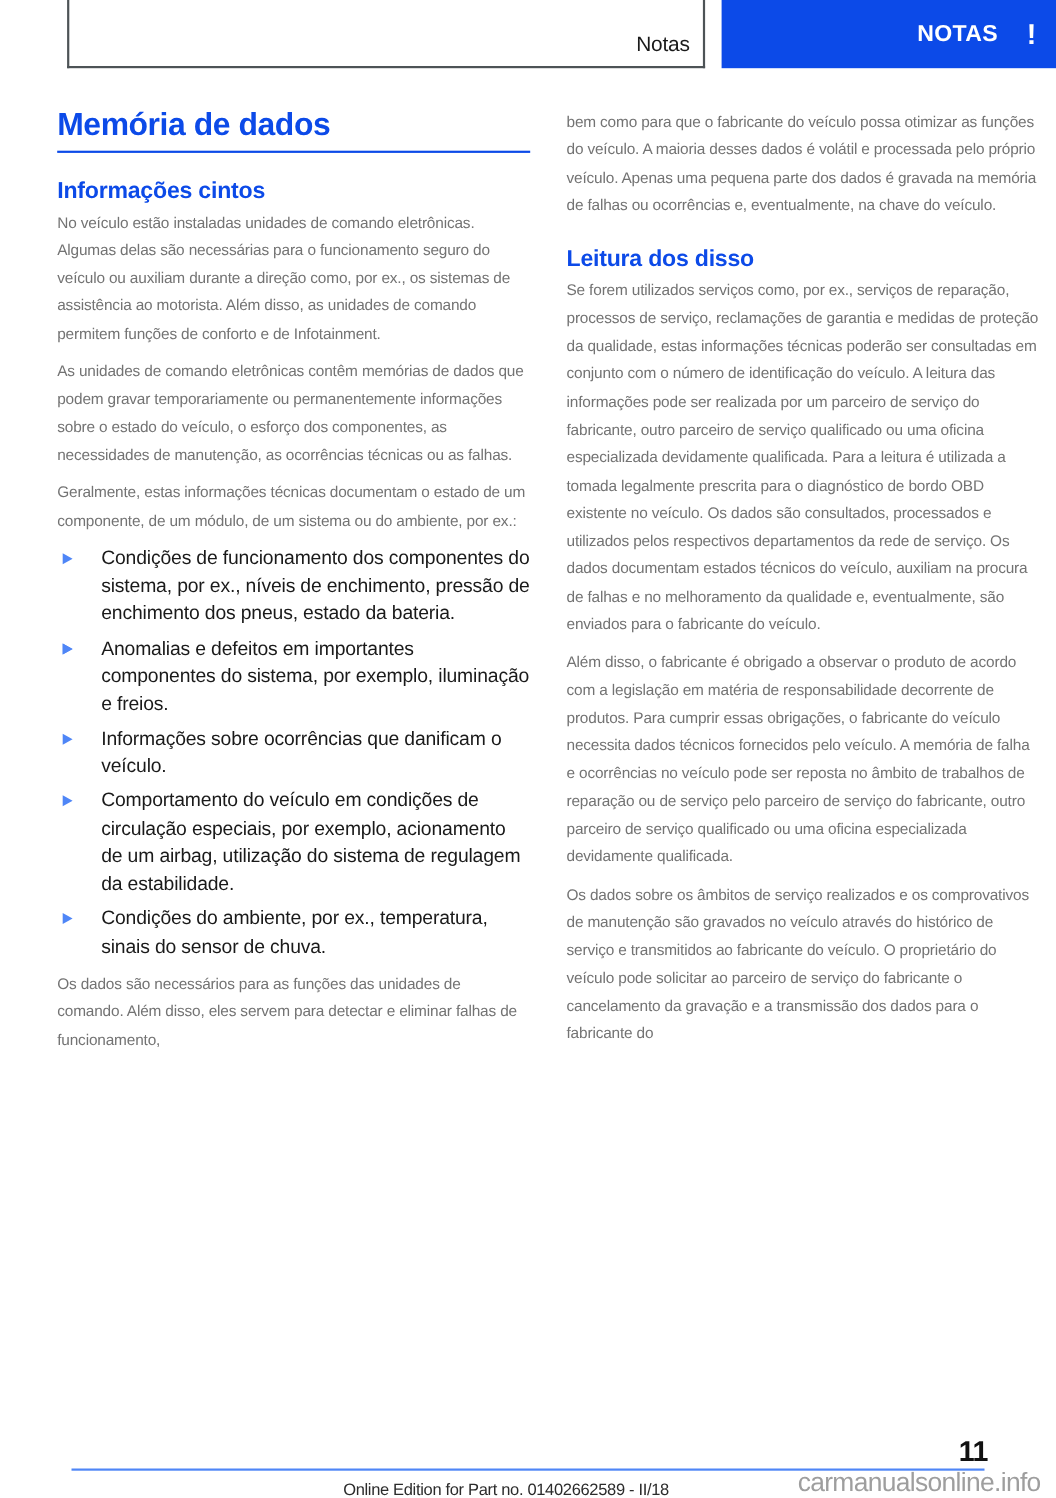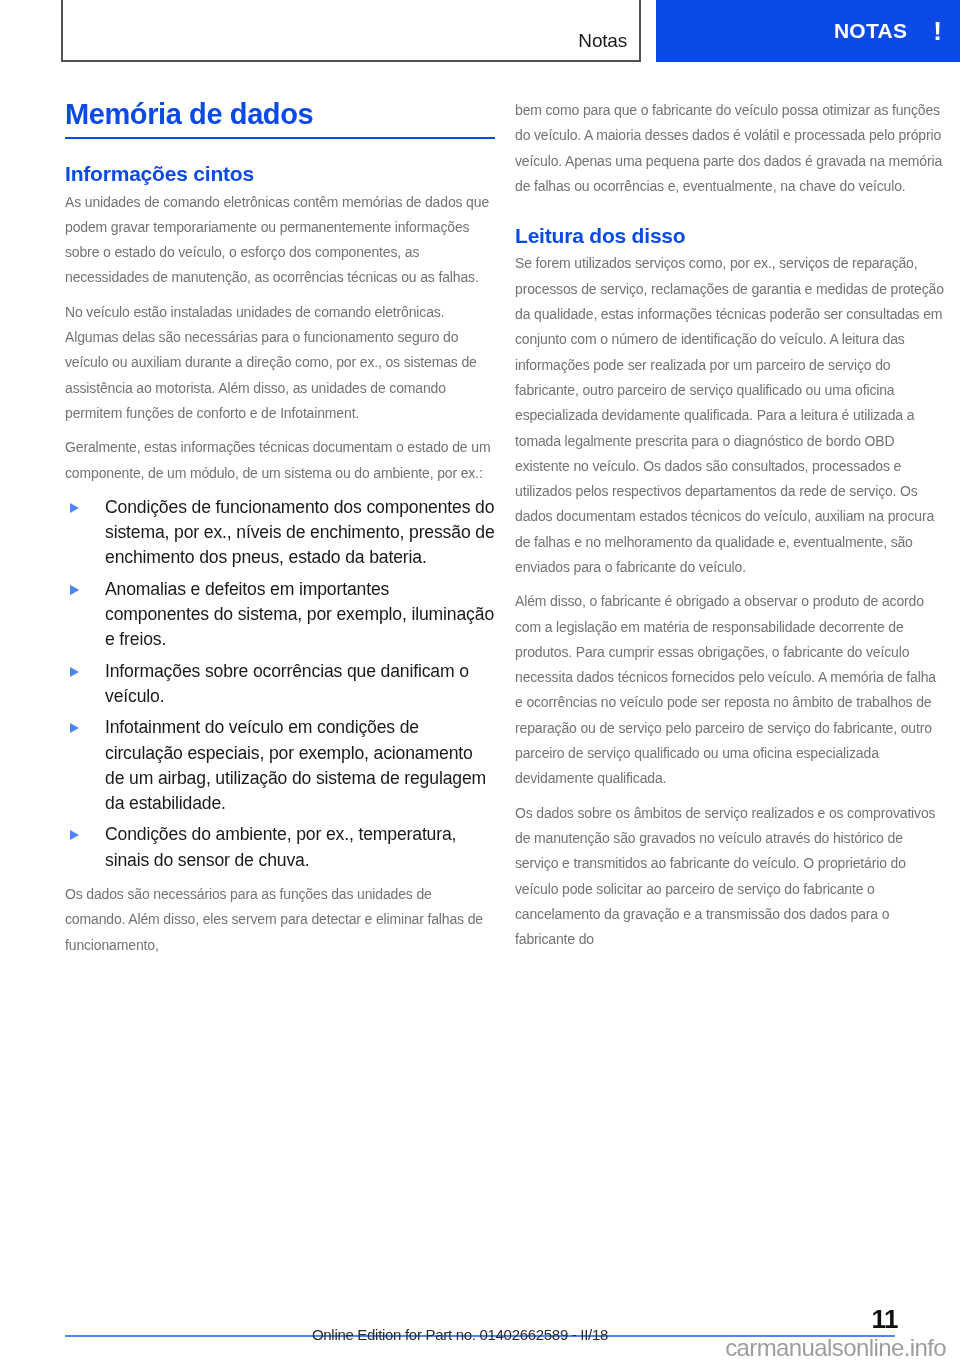--- a/index.html
+++ b/index.html
@@ -82,21 +82,21 @@
     left: 0;
     top: 64px;
     width: 960px;
     height: 1230px;
   }
   .col {
     position: absolute;
     top: 34px;
     width: 430px;
   }
-  .col-left  { left: 65px; }
+  .col-left  { left: 52px; }
   .col-right { left: 515px; }
 
   h1.doc-title {
     margin: 0 0 6px 0;
     font-size: 29px;
     font-weight: bold;
     color: #0c4ae8;
     letter-spacing: -0.4px;
     line-height: 1.15;
   }
@@ -168,21 +168,21 @@
     right: 62px;
     top: 10px;
     font-size: 26px;
     font-weight: bold;
     color: #111111;
     letter-spacing: -0.5px;
   }
   .edition-note {
     position: absolute;
     left: 0;
-    top: 32px;
+    top: 52px;
     width: 920px;
     text-align: center;
     font-size: 15px;
     color: #2b2b2b;
     letter-spacing: -0.3px;
   }
   .watermark {
     position: absolute;
     right: 14px;
     top: 40px;
@@ -209,43 +209,43 @@
 
 <div class="page">
 
   <div class="col col-left">
 
     <h1 class="doc-title">Memória de dados</h1>
     <div class="title-rule"></div>
 
     <h2 class="sec-title">Informações cintos</h2>
 
+    <p class="para">No veículo estão instaladas unidades de comando eletrônicas. Algumas delas são necessárias para o funcionamento seguro do veículo ou auxiliam durante a direção como, por ex., os sistemas de assistência ao motorista. Além disso, as unidades de comando permitem funções de conforto e de Infotainment.</p>
     <p class="para">As unidades de comando eletrônicas contêm memórias de dados que podem gravar temporariamente ou permanentemente informações sobre o estado do veículo, o esforço dos componentes, as necessidades de manutenção, as ocorrências técnicas ou as falhas.</p>
-    <p class="para">No veículo estão instaladas unidades de comando eletrônicas. Algumas delas são necessárias para o funcionamento seguro do veículo ou auxiliam durante a direção como, por ex., os sistemas de assistência ao motorista. Além disso, as unidades de comando permitem funções de conforto e de Infotainment.</p>
     <p class="para">Geralmente, estas informações técnicas documentam o estado de um componente, de um módulo, de um sistema ou do ambiente, por ex.:</p>
 
     <ul class="bullets">
       <li>
         <span class="tri"></span>
         <span>Condições de funcionamento dos componentes do sistema, por ex., níveis de enchimento, pressão de enchimento dos pneus, estado da bateria.</span>
       </li>
       <li>
         <span class="tri"></span>
       </li>
       <li>
         <span class="tri"></span>
         <span>Anomalias e defeitos em importantes componentes do sistema, por exemplo, iluminação e freios.</span>
       </li>
       <li>
         <span class="tri"></span>
         <span>Informações sobre ocorrências que danificam o veículo.</span>
       </li>
       <li>
         <span class="tri"></span>
-        <span>Infotainment do veículo em condições de circulação especiais, por exemplo, acionamento de um airbag, utilização do sistema de regulagem da estabilidade.</span>
+        <span>Comportamento do veículo em condições de circulação especiais, por exemplo, acionamento de um airbag, utilização do sistema de regulagem da estabilidade.</span>
       </li>
       <li>
         <span class="tri"></span>
         <span>Condições do ambiente, por ex., temperatura, sinais do sensor de chuva.</span>
       </li>
     </ul>
 
     <p class="para">Os dados são necessários para as funções das unidades de comando. Além disso, eles servem para detectar e eliminar falhas de funcionamento,</p>
   </div>
 

